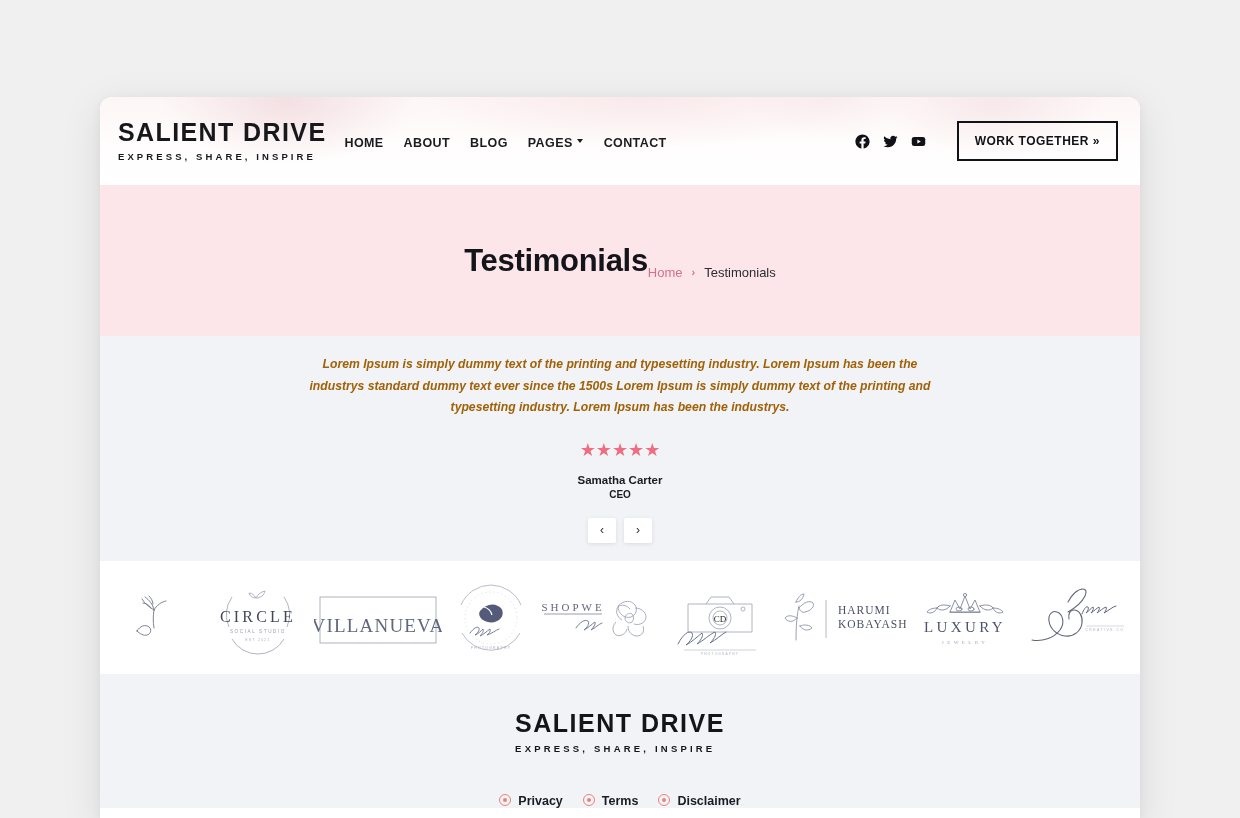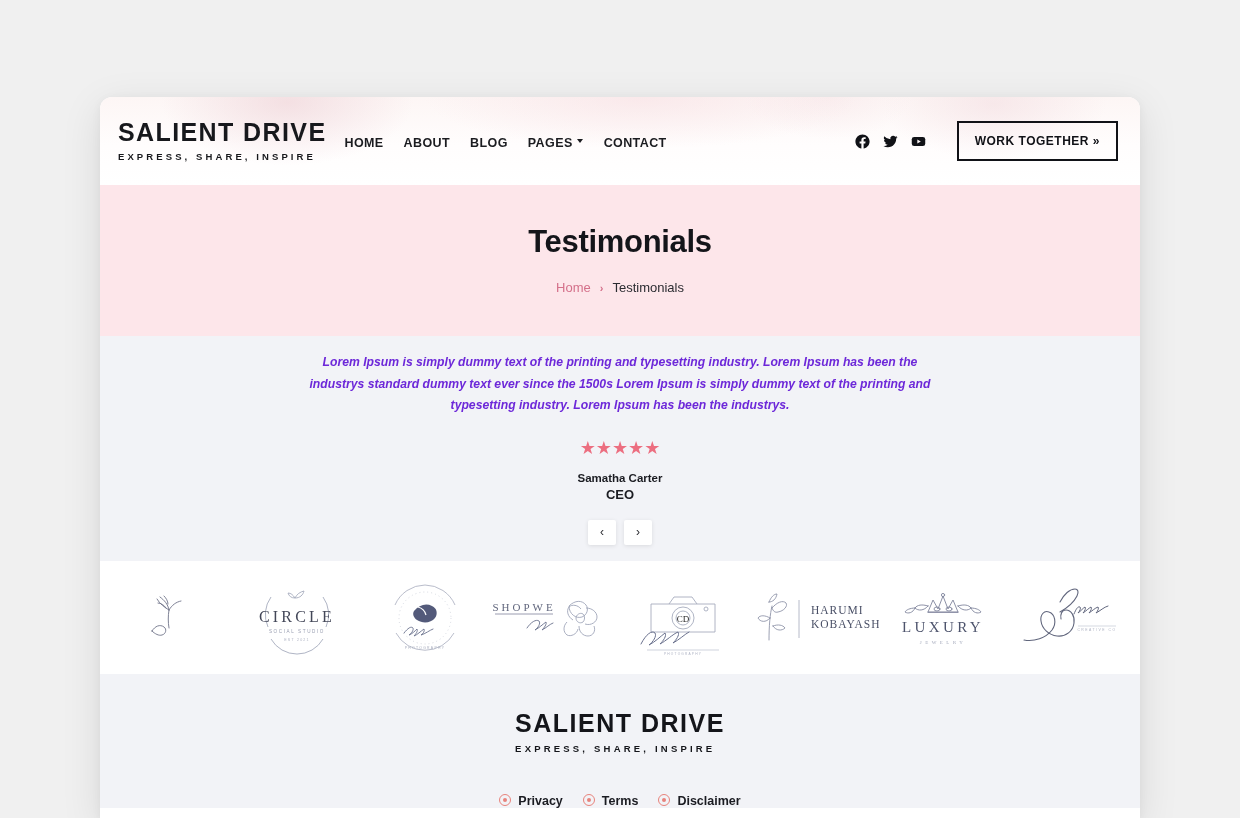--- a/index.html
+++ b/index.html
@@ -61,21 +61,21 @@
   .work-btn {
     border:2px solid #111217; background:transparent;
     padding:11px 16px; font-size:12px; font-weight:700;
     letter-spacing:0.5px; color:#111217; cursor:pointer;
     white-space:nowrap; font-family:"Liberation Sans", sans-serif;
   }
 
   
   .page-banner {
     background:#fde6ea; height:151px;
-    display:flex; flex-direction:column;
+    display:flex; flex-direction:row;
     align-items:center; justify-content:center;
   }
   .banner-title {
     font-size:31px; font-weight:700; color:#14151a;
     letter-spacing:-0.3px; line-height:1;
   }
   .breadcrumb {
     margin-top:23px; display:flex; align-items:center; gap:9px;
     font-size:13px; color:#2b2c31;
   }
@@ -86,25 +86,25 @@
   
   .testimonial-section {
     background:#f2f3f7; height:225px;
     display:flex; flex-direction:column;
     align-items:center; justify-content:center;
   }
   .testimonial-text {
     width:640px; text-align:center;
     font-style:italic; font-weight:700;
     font-size:12.2px; line-height:1.75;
-    color:#6d28d9;
+    color:#a16207;
   }
   .stars { margin-top:22px; display:flex; gap:1px; color:#ec6e80; font-size:18px; line-height:1; }
   .author-name { margin-top:15px; font-size:11.5px; font-weight:700; color:#1b1c22; }
-  .author-role { margin-top:3px; font-size:13px; font-weight:700; color:#1b1c22; }
+  .author-role { margin-top:3px; font-size:10px; font-weight:700; color:#1b1c22; }
   .slider-nav { margin-top:18px; display:flex; gap:8px; }
   .slider-btn {
     width:28px; height:25px; background:#ffffff; border:none;
     border-radius:2px; cursor:pointer;
     box-shadow:0 1px 4px rgba(0,0,0,0.10);
     display:flex; align-items:center; justify-content:center;
     font-size:12px; color:#2b2c31; font-family:"Liberation Sans", sans-serif;
   }
 
   
@@ -242,20 +242,33 @@
             <path d="M30 18a30 30 0 0 0-3 30"></path>
             <path d="M30 60a30 30 0 0 0 52 0"></path>
             <path d="M54 19c2-4 5-6 9-7-1 4-4 7-9 7zM54 19c-2-3-4-5-7-5 1 3 3 5 7 5z"></path>
           </g>
           <text x="56" y="43" text-anchor="middle" font-family="Liberation Serif, serif" font-size="16" letter-spacing="3.2" fill="#2a2e42">CIRCLE</text>
           <text x="56" y="54" text-anchor="middle" font-family="Liberation Sans, sans-serif" font-size="4.6" letter-spacing="1.6" fill="#8b91a6">SOCIAL STUDIO</text>
           <text x="56" y="62" text-anchor="middle" font-family="Liberation Sans, sans-serif" font-size="3.6" letter-spacing="1.2" fill="#a2a7ba">EST 2021</text>
         </svg>
       </div>
 
+      <div class="logo-item">
+        <svg width="128" height="78" viewBox="0 0 128 78">
+          <rect x="6" y="18" width="116" height="46" fill="none" stroke="#9aa0b4" stroke-width="0.9"></rect>
+          <g fill="none" stroke="#6b melhores" stroke-width="0.8" stroke-linecap="round">
+            <path d="M40 22c8-6 16-9 24-9s14 4 18 9"></path>
+            <path d="M58 13c2-5 6-8 10-8-1 5-4 8-10 8z"></path>
+            <path d="M66 14c4-3 9-4 13-3-2 4-7 6-13 3z"></path>
+            <path d="M48 20c-4-3-9-4-13-3 2 4 7 6 13 3z"></path>
+            <path d="M64 8c1 4 1 8 0 12"></path>
+          </g>
+          <text x="64" y="53" text-anchor="middle" font-family="Liberation Serif, serif" font-size="19" letter-spacing="1.2" fill="#4b516b">VILLANUEVA</text>
+        </svg>
+      </div>
 
       <div class="logo-item">
         <svg width="82" height="82" viewBox="0 0 82 82">
           <g fill="none" stroke="#9aa0b4" stroke-width="0.8">
             <path d="M41 8a33 33 0 0 1 30 20"></path>
             <path d="M41 8a33 33 0 0 0-30 20"></path>
             <path d="M12 56a33 33 0 0 0 58 0"></path>
             <circle cx="41" cy="41" r="26" stroke-dasharray="1 3" opacity="0.55"></circle>
           </g>
           <path d="M30 34c5-6 12-8 18-5 5 2 6 8 3 12-4 5-12 6-18 2-3-2-5-6-3-9z" fill="#3c4468"></path>

